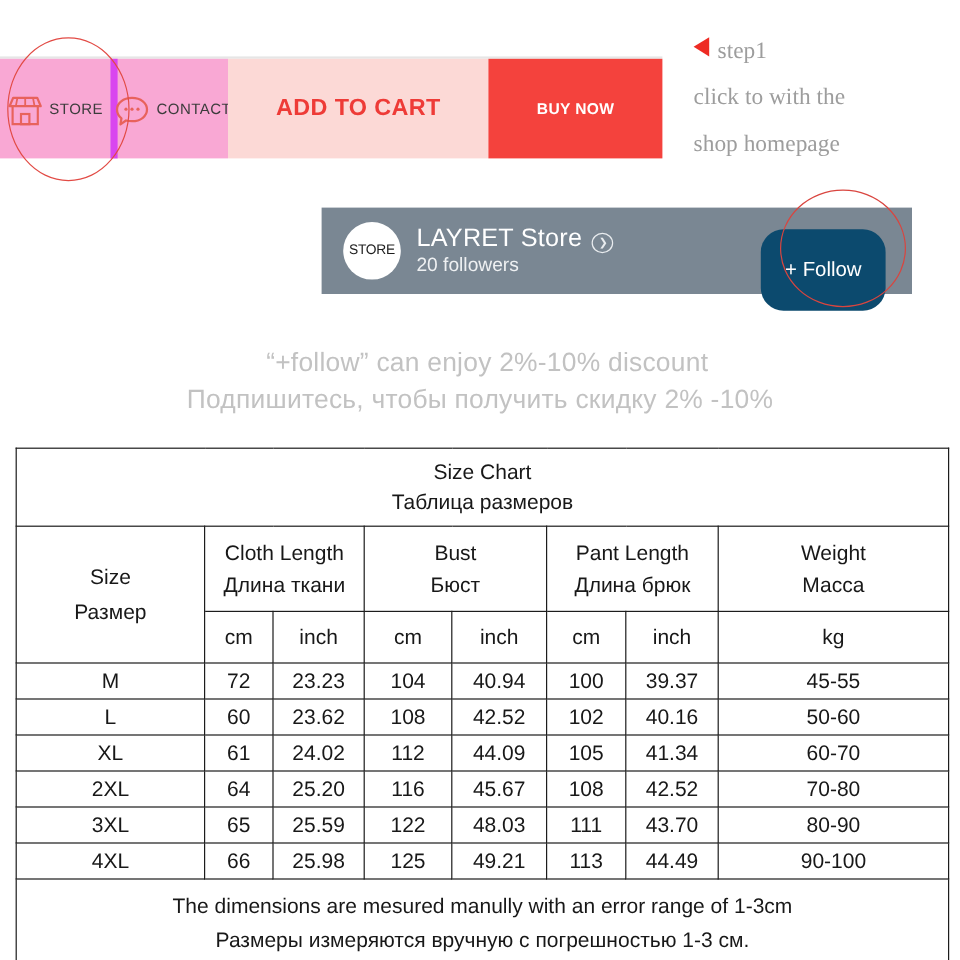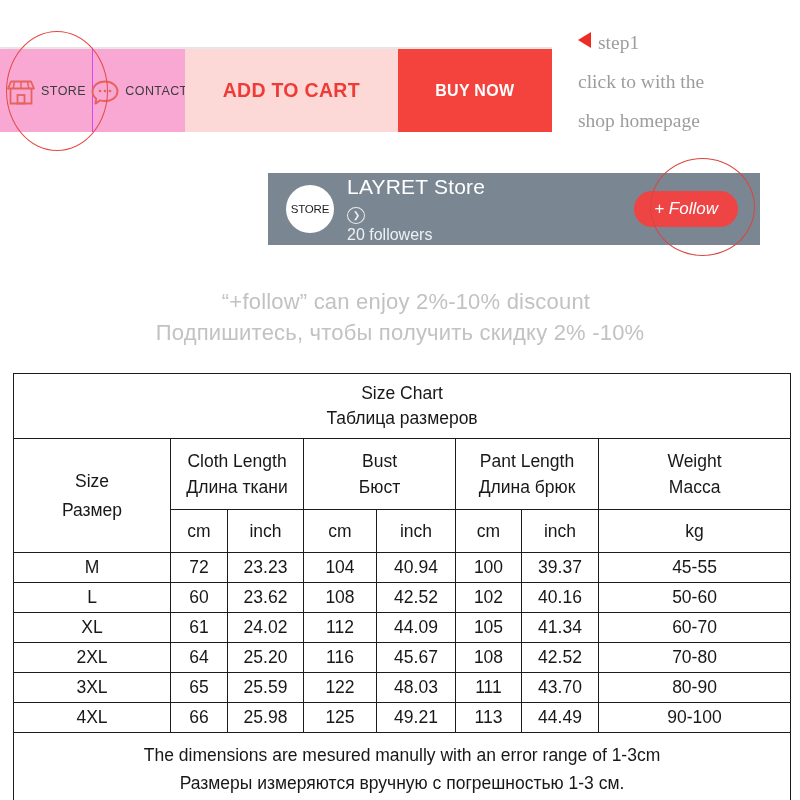--- a/index.html
+++ b/index.html
@@ -19,35 +19,35 @@
     background:#ffffff;
     border-top:2px solid #e6e6e6;
     display:flex;align-items:stretch;
   }
   .icon-btn{
     width:92px;flex:0 0 92px;
     display:flex;align-items:center;justify-content:center;
     background:#f9a8d4;
     gap:5px;
   }
-  .icon-btn.divider{border-left:1px solid #d946ef;}
+  .icon-btn.divider{border-left:6px solid #d946ef;}
   .icon-btn .glyph{height:30px;display:flex;align-items:flex-end;justify-content:center;}
   .icon-btn .cap{
     font-size:12.5px;letter-spacing:.4px;color:#3c3c3c;font-weight:400;
     font-family:"Liberation Sans", sans-serif;
   }
   #add-to-cart-button{
     flex:1 1 auto;background:#fcd9d6;
     display:flex;align-items:center;justify-content:center;
     color:#ee3b37;font-weight:bold;font-size:19.5px;letter-spacing:.3px;
   }
   #buy-now-button{
     flex:1 1 auto;background:#f4423d;
     display:flex;align-items:center;justify-content:center;
-    color:#ffffff;font-weight:bold;font-size:16px;letter-spacing:.3px;
+    color:#ffffff;font-weight:bold;font-size:13px;letter-spacing:.3px;
   }
 
   
   #store-highlight-circle{
     position:absolute;left:6px;top:31px;width:100px;height:118px;
     border:1.6px solid #e24b45;border-radius:50%;
     pointer-events:none;
   }
 
   
@@ -86,37 +86,36 @@
   }
   #store-avatar{
     width:48px;height:48px;border-radius:50%;
     background:#ffffff;
     margin-left:18px;
     display:flex;align-items:center;justify-content:center;
     font-size:11.5px;color:#1d1d1d;letter-spacing:-.2px;
     font-family:"Liberation Sans", sans-serif;
   }
   #store-info{margin-left:13px;display:flex;flex-direction:column;gap:2px;}
-  #store-name-row{display:flex;align-items:flex-start;gap:8px;flex-direction:column;}
+  #store-name-row{display:flex;align-items:flex-end;gap:8px;}
   #store-name{color:#ffffff;font-size:21px;letter-spacing:.2px;}
   #store-arrow-icon{
     width:15px;height:15px;border:1.4px solid #e9ecef;border-radius:50%;
     display:flex;align-items:center;justify-content:center;
     color:#e9ecef;font-size:9px;line-height:1;padding-left:1px;
   }
   #store-followers{color:#eef0f2;font-size:16px;}
   #follow-button{
     position:absolute;right:22px;top:18px;
-    background:#ef4444;color:#ffffff;
+    background:#0c4a6e;color:#ffffff;
     border:none;border-radius:19px;
-    padding:0 20px;height:36px;
+    padding:16px 20px;height:36px;
     font-size:17px;font-family:"Liberation Sans", sans-serif;
     display:flex;align-items:center;justify-content:center;
     cursor:pointer;
-    font-style:italic;
   }
   #follow-highlight-circle{
     position:absolute;left:650px;top:158px;width:103px;height:96px;
     border:1.6px solid #d9453f;border-radius:50%;
     pointer-events:none;
   }
 
   
   .discount-line{
     position:absolute;width:800px;text-align:center;

